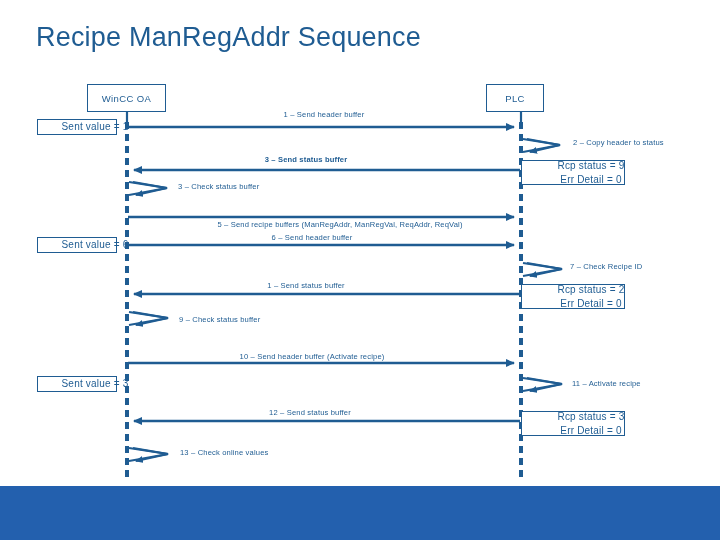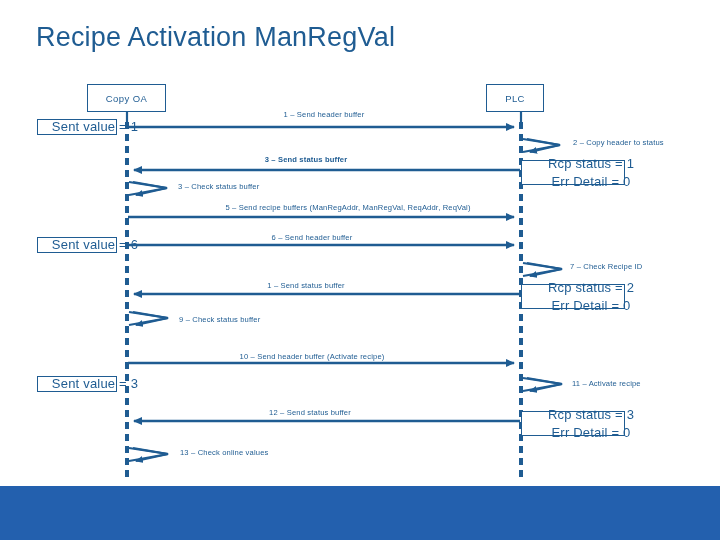--- a/index.html
+++ b/index.html
@@ -39,21 +39,21 @@
   #actor-winccoa{left:87px;top:84px;width:79px;height:28px;}
   #actor-plc{left:486px;top:84px;width:58px;height:28px;}
 
   
   .note{
     position:absolute;
     border:1px solid #1F5C92;
     border-radius:0;
     background:#ffffff;
     color:#1F5C92;
-    font-size:13px;
+    font-size:10px;
     display:flex;flex-direction:column;
     align-items:center;justify-content:center;
     box-sizing:border-box;
     letter-spacing:.2px;
     line-height:1.35;
     white-space:nowrap;
     padding-left:36px;
   }
   .note.sent{left:37px;width:80px;height:16px;}
   .note.status{left:521px;width:104px;height:25px;}
@@ -79,21 +79,21 @@
   #footer{
     position:absolute;left:0;top:486px;width:720px;height:54px;
     background:#2360AE;
   }
 </style>
 </head>
 <body>
 
 <div id="slide">
 
-  <div id="title">Recipe Activation ManRegVal</div>
+  <div id="title">Recipe ManRegAddr Sequence</div>
 
   <div id="diagram">
 
     <svg width="720" height="480" viewBox="0 0 720 480">
       <defs>
         <marker id="ah" markerWidth="9" markerHeight="8" refX="8" refY="4" orient="auto" markerUnits="userSpaceOnUse">
           <path d="M0,0 L9,4 L0,8 Z" fill="#1F5C92"></path>
         </marker>
         <marker id="ahs" markerWidth="8" markerHeight="7" refX="7" refY="3.5" orient="auto" markerUnits="userSpaceOnUse">
           <path d="M0,0 L8,3.5 L0,7 Z" fill="#1F5C92"></path>
@@ -170,49 +170,49 @@
         <line x1="520" y1="421" x2="134" y2="421" stroke="#1F5C92" stroke-width="2.4" marker-end="url(#ah)"></line>
       </g>
 
       <g>
         <path d="M129,448 L168,454 L129,461" fill="none" stroke="#1F5C92" stroke-width="2.2"></path>
         <path d="M168,454 L133,448" fill="none" stroke="#1F5C92" stroke-width="2.2"></path>
         <path d="M168,454 L136,461" fill="none" stroke="#1F5C92" stroke-width="2.2" marker-end="url(#ahs)"></path>
       </g>
     </svg>
 
-    <div id="actor-winccoa" class="actor">Copy OA</div>
+    <div id="actor-winccoa" class="actor">WinCC OA</div>
     <div id="actor-plc" class="actor">PLC</div>
 
     <div id="note-sent1" class="note sent">Sent value = 1</div>
     <div id="note-sent2" class="note sent">Sent value = 6</div>
     <div id="note-sent3" class="note sent">Sent value = 3</div>
 
     <div id="note-status1" class="note status">
-      <span>Rcp status = 1</span>
+      <span>Rcp status = 9</span>
       <span>Err Detail = 0</span>
     </div>
     <div id="note-status2" class="note status">
       <span>Rcp status = 2</span>
       <span>Err Detail = 0</span>
     </div>
     <div id="note-status3" class="note status">
       <span>Rcp status = 3</span>
       <span>Err Detail = 0</span>
     </div>
 
     <div class="msg-label msg-center" style="left:324px;top:110px;">1 – Send header buffer</div>
 
     <div class="msg-label" style="left:573px;top:138px;">2 – Copy header to status</div>
 
     <div class="msg-label msg-center" style="left:306px;top:155px;font-weight:bold;">3 – Send status buffer</div>
 
     <div class="msg-label" style="left:178px;top:182px;">3 – Check status buffer</div>
 
-    <div class="msg-label msg-center" style="left:340px;top:203px;margin-left:8px;">5 – Send recipe buffers (ManRegAddr, ManRegVal, ReqAddr, ReqVal)</div>
+    <div class="msg-label msg-center" style="left:340px;top:220px;">5 – Send recipe buffers (ManRegAddr, ManRegVal, ReqAddr, ReqVal)</div>
 
     <div class="msg-label msg-center" style="left:312px;top:233px;">6 – Send header buffer</div>
 
     <div class="msg-label" style="left:570px;top:262px;text-align:right;">7 – Check Recipe ID</div>
 
     <div class="msg-label msg-center" style="left:306px;top:281px;">1 – Send status buffer</div>
 
     <div class="msg-label" style="left:179px;top:315px;">9 – Check status buffer</div>
 
     <div class="msg-label msg-center" style="left:312px;top:352px;">10 – Send header buffer (Activate recipe)</div>

